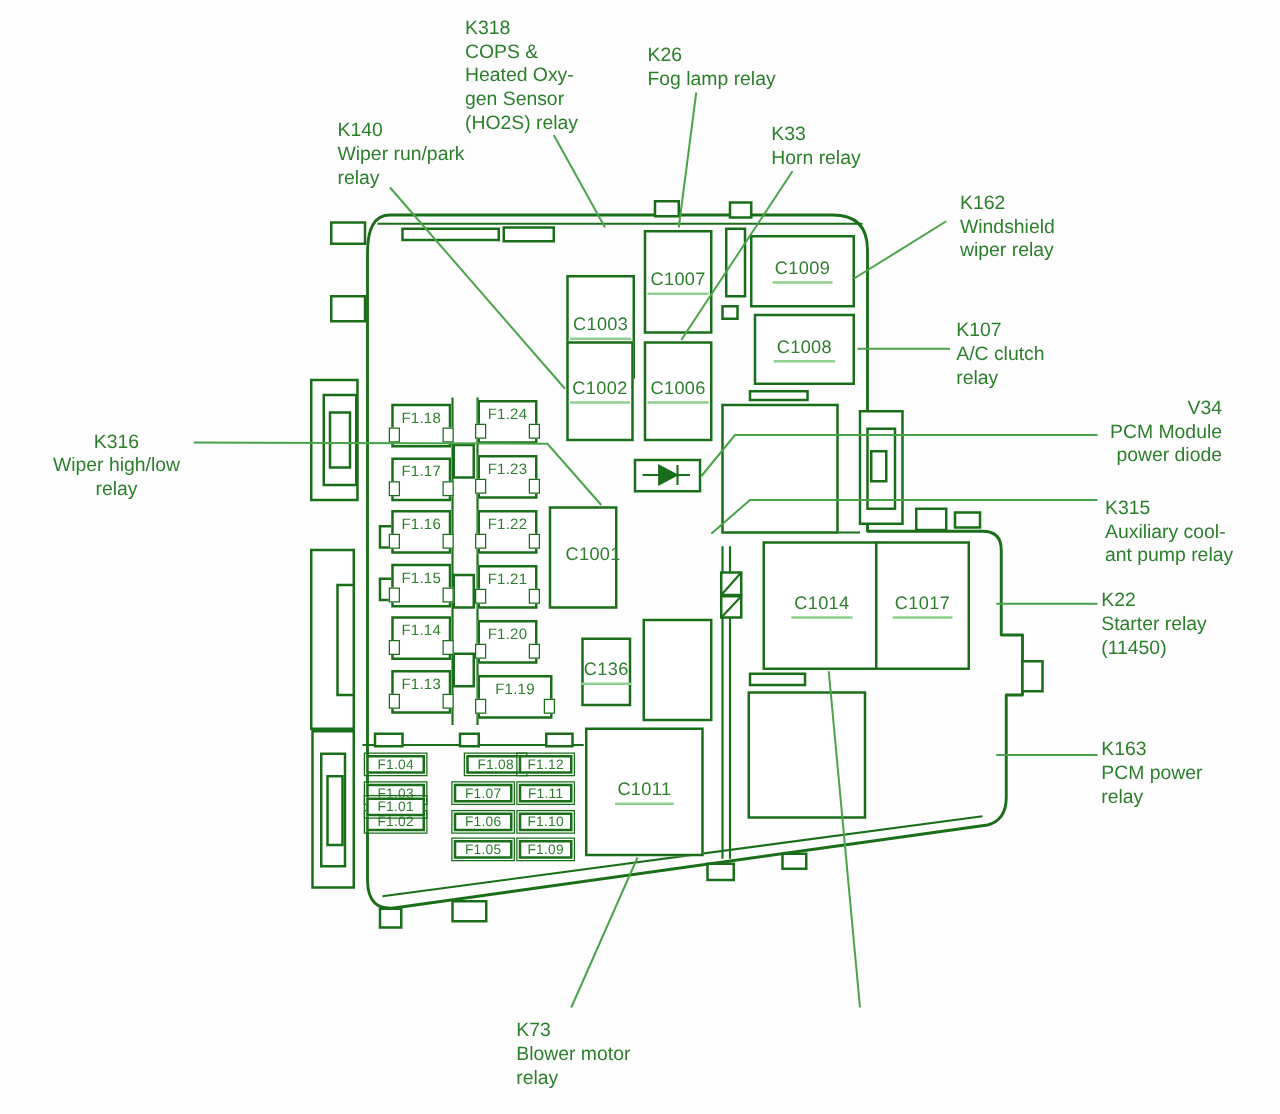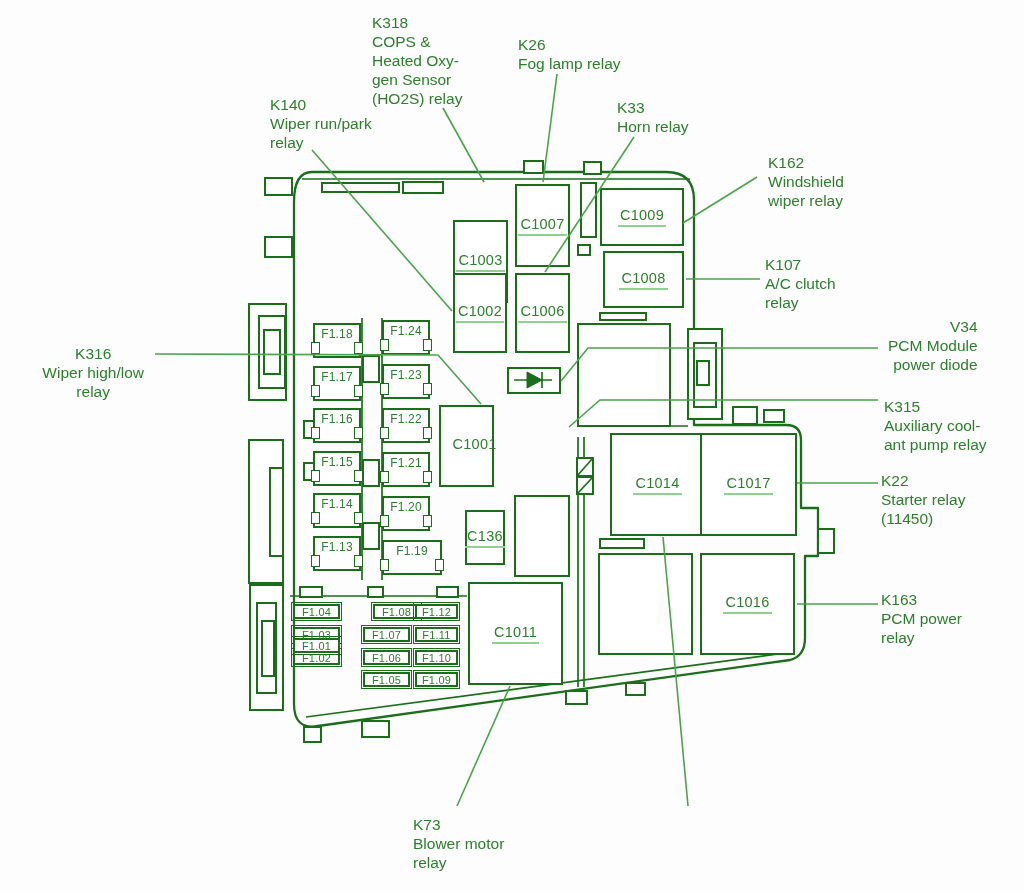--- a/index.html
+++ b/index.html
@@ -162,28 +162,25 @@
   </div>
       <div class="cbox" style="left: 514px; top: 495px; width: 56px; height: 82px;">
     
   </div>
       <div class="cbox" style="left: 468px; top: 582px; width: 95px; height: 103px;">
     <span class="clabel">C1011</span>
   </div>
       <div class="cbox" style="left: 598px; top: 433px; width: 95px; height: 103px; margin-left: 12px;">
     <span class="clabel">C1014</span>
   </div>
-      <div class="cbox" style="left: 700px; top: 433px; width: 97px; height: 103px;">
+      <div class="cbox" style="left: 700px; top: 433px; width: 76px; height: 103px;">
     <span class="clabel">C1017</span>
   </div>
       <div class="cbox" style="left: 598px; top: 553px; width: 95px; height: 102px;">
     
-  </div>
-      <div class="cbox" style="left: 700px; top: 553px; width: 95px; height: 102px;">
-    <span class="clabel">C1016</span>
   </div>
       <div class="fuse-mid" style="left: 313px; top: 323px; width: 48px; height: 35px;">F1.18</div>
       <div class="fuse-mid" style="left: 313px; top: 366px; width: 48px; height: 35px;">F1.17</div>
       <div class="fuse-mid" style="left: 313px; top: 408px; width: 48px; height: 35px;">F1.16</div>
       <div class="fuse-mid" style="left: 313px; top: 451px; width: 48px; height: 35px;">F1.15</div>
       <div class="fuse-mid" style="left: 313px; top: 493px; width: 48px; height: 35px;">F1.14</div>
       <div class="fuse-mid" style="left: 313px; top: 536px; width: 48px; height: 35px;">F1.13</div>
       <div class="fuse-mid" style="left: 382px; top: 320px; width: 48px; height: 35px;">F1.24</div>
       <div class="fuse-mid" style="left: 382px; top: 364px; width: 48px; height: 35px;">F1.23</div>
       <div class="fuse-mid" style="left: 382px; top: 408px; width: 48px; height: 35px;">F1.22</div>

